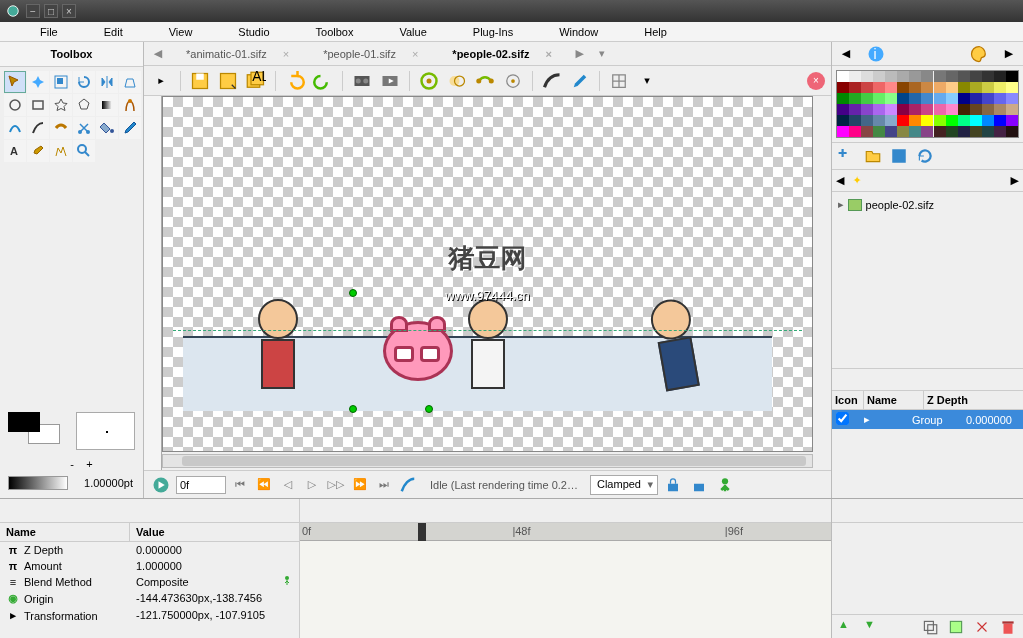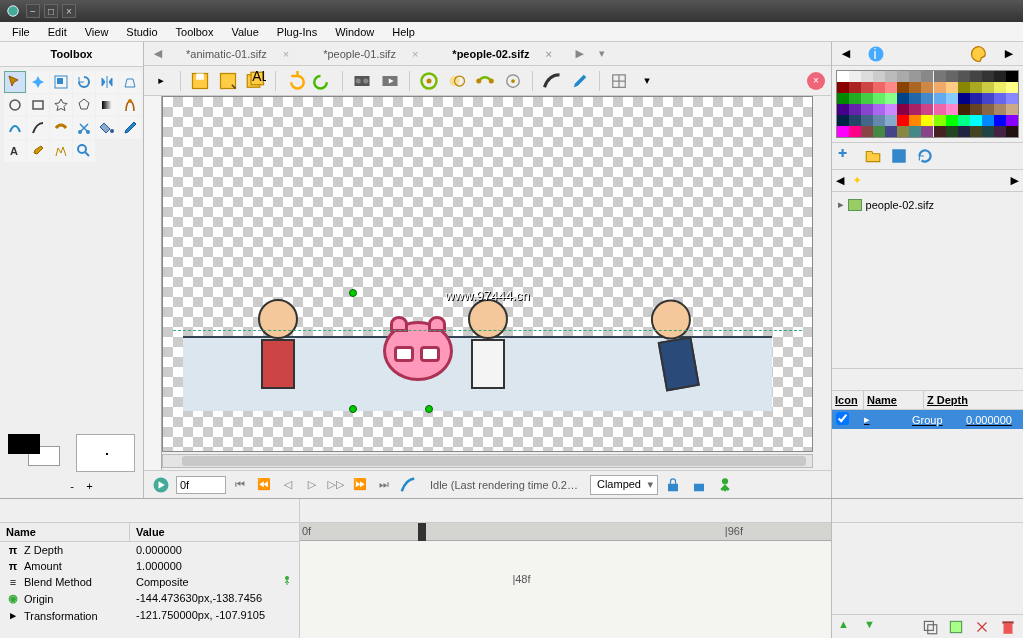--- a/index.html
+++ b/index.html
@@ -5,21 +5,21 @@
 * { margin: 0; padding: 0; box-sizing: border-box; font-family: sans-serif; font-size: 11px; }
 body { width: 1023px; height: 638px; background: #e8e8e8; overflow: hidden; }
 
 .titlebar { height: 22px; background: linear-gradient(to bottom, #555, #333); color: #ccc; display: flex; align-items: center; padding: 0 6px; }
 .titlebar .icon { width: 14px; height: 14px; margin-right: 6px; }
 .titlebar .title { flex: 1; }
 .titlebar .wc { display: flex; gap: 4px; }
 .titlebar .wbtn { width: 14px; height: 14px; background: #444; border: 1px solid #666; cursor: pointer; display:flex; align-items:center; justify-content:center; color:#ccc; font-size:10px;}
 
 .menubar { height: 20px; background: #f4f4f4; border-bottom: 1px solid #ccc; display: flex; align-items: center; padding: 0 4px; gap: 2px; }
-.menubar .mi { padding: 2px 8px; cursor: pointer; }
+.menubar .mi { padding: 2px 8px; cursor: pointer; margin-left: 28px; }
 
 .main-area { display: flex; height: 456px; }
 
 .toolbox { width: 144px; background: #efefef; border-right: 1px solid #bbb; display: flex; flex-direction: column; }
 .panel-title { text-align: center; font-weight: bold; padding: 6px; background: #f4f4f4; border-bottom: 1px solid #ccc; }
 .tool-grid { display: grid; grid-template-columns: repeat(6, 1fr); gap: 1px; padding: 4px; }
 .tool-btn { width: 22px; height: 22px; background: #f4f4f4; border: 1px solid transparent; cursor: pointer; display: flex; align-items: center; justify-content: center; }
 .tool-btn.active { background: #d0e0f8; border: 1px solid #6a9; }
 .tool-btn svg { width: 16px; height: 16px; }
 
@@ -91,21 +91,21 @@
 .pal-tools { display:flex; gap:8px; padding:4px 6px; border-top:1px solid #ccc;}
 .pal-tools .pt { width:18px; height:18px; cursor:pointer;}
 
 .layers { flex:1; display:flex; flex-direction:column; border-top:1px solid #ccc; }
 .layers-tabs { height:22px; display:flex; align-items:center; padding:0 4px; gap:8px; border-bottom:1px solid #ccc;}
 .layer-list { padding:4px; }
 .layer-item { display:flex; align-items:center; gap:4px; padding:2px; cursor:pointer;}
 .layer-item .tri { color:#666; }
 .layer-item .foldericon { width:14px; height:12px; background:#9c6; border:1px solid #595;}
 
-.params-panel { border-top:1px solid #ccc;text-decoration:underline; }
+.params-panel { border-top:1px solid #ccc; }
 .params-tabs { height:22px; display:flex; align-items:center; padding:0 4px; gap:16px; border-bottom:1px solid #ccc;}
 .param-header { display:flex; background:#eee; border-bottom:1px solid #ccc; font-weight:bold;}
 .param-header div:first-child { width:32px; padding:3px; border-right:1px solid #ccc;}
 .param-header div:nth-child(2) { width:60px; padding:3px; border-right:1px solid #ccc;}
 .param-header div:nth-child(3) { flex:1; padding:3px;}
 .param-row { display:flex; align-items:center; cursor:pointer;}
 .param-row.selected { background:#3b8adb; color:#fff;}
 .param-row .c1{width:30px; padding:2px 4px;} .param-row .c2{width:24px; padding:2px;} .param-row .c3{width:54px; padding:2px;} .param-row .c4{flex:1; padding:2px;}
 
 .bottom { height: 140px; border-top:1px solid #aaa; display:flex; background:#efefef;}
@@ -298,20 +298,24 @@
           <div class="sw-bg"></div>
           <div class="sw-fg"></div>
         </div>
         <div style="flex:1; border:1px solid #aaa; background:#fff; margin:4px; height:38px; position:relative;">
           <div style="position:absolute; top:50%; left:50%; width:2px; height:2px; background:#000;"></div>
         </div>
       </div>
       <div class="pm">
         <span>-</span>
         <span>+</span>
+      </div>
+      <div style="display:flex; align-items:center;">
+        <div class="gradient-bar"></div>
+        <span class="pt-val">1.00000pt</span>
       </div>
     </div>
   </div>
 
   <div class="center">
     <div class="tabs">
       <div class="navbtn">◀</div>
       <div class="tab"><span>*animatic-01.sifz</span><span class="x">×</span></div>
       <div class="tab"><span>*people-01.sifz</span><span class="x">×</span></div>
       <div class="tab active"><span>*people-02.sifz</span><span class="x">×</span></div>
@@ -435,20 +439,21 @@
               <div class="face">
                   <div class="ear l"></div>
                   <div class="ear r"></div>
                 <div class="glasses"><span class="lens"></span><span class="lens" style="margin-left:6px;"></span></div>
               </div>
             </div>
             <div class="guide-h" style="top:71%;"></div>
             <div class="handle" style="top:58%; left:28%;"></div>
             <div class="handle" style="top:95%; left:28%;"></div>
             <div class="handle" style="top:95%; left:40%;"></div>
+            <span class="watermark-text">猪豆网</span>
             <span class="watermark-url">www.97444.cn</span>
           </div>
         </div>
         <div class="hscroll">
             <div class="thumb"></div>
           </div>
       </div>
     </div>
 
     <div class="timebar">
@@ -754,21 +759,21 @@
         </div>
       <div class="rt">
           <svg viewBox="0 0 16 16">
             <rect x="3" y="3" width="10" height="10" fill="#8cf" stroke="#38c"></rect>
           </svg>
         </div>
     </div>
     <div class="tl-ruler">
       <div class="tl-cursor" style="left:118px;"></div>
       <div class="mark" style="left:2px;">0f</div>
-      <div class="mark" style="left:40%;margin-top:48px;">|48f</div>
+      <div class="mark" style="left:40%;">|48f</div>
       <div class="mark" style="left:80%;">|96f</div>
     </div>
     <div class="tl-body"></div>
   </div>
 
   <div class="bottom-right">
     <div class="br-tools">
       <div class="rt">
           <svg viewBox="0 0 16 16">
             <rect x="2" y="3" width="12" height="10" fill="#8cf" stroke="#38c"></rect>

